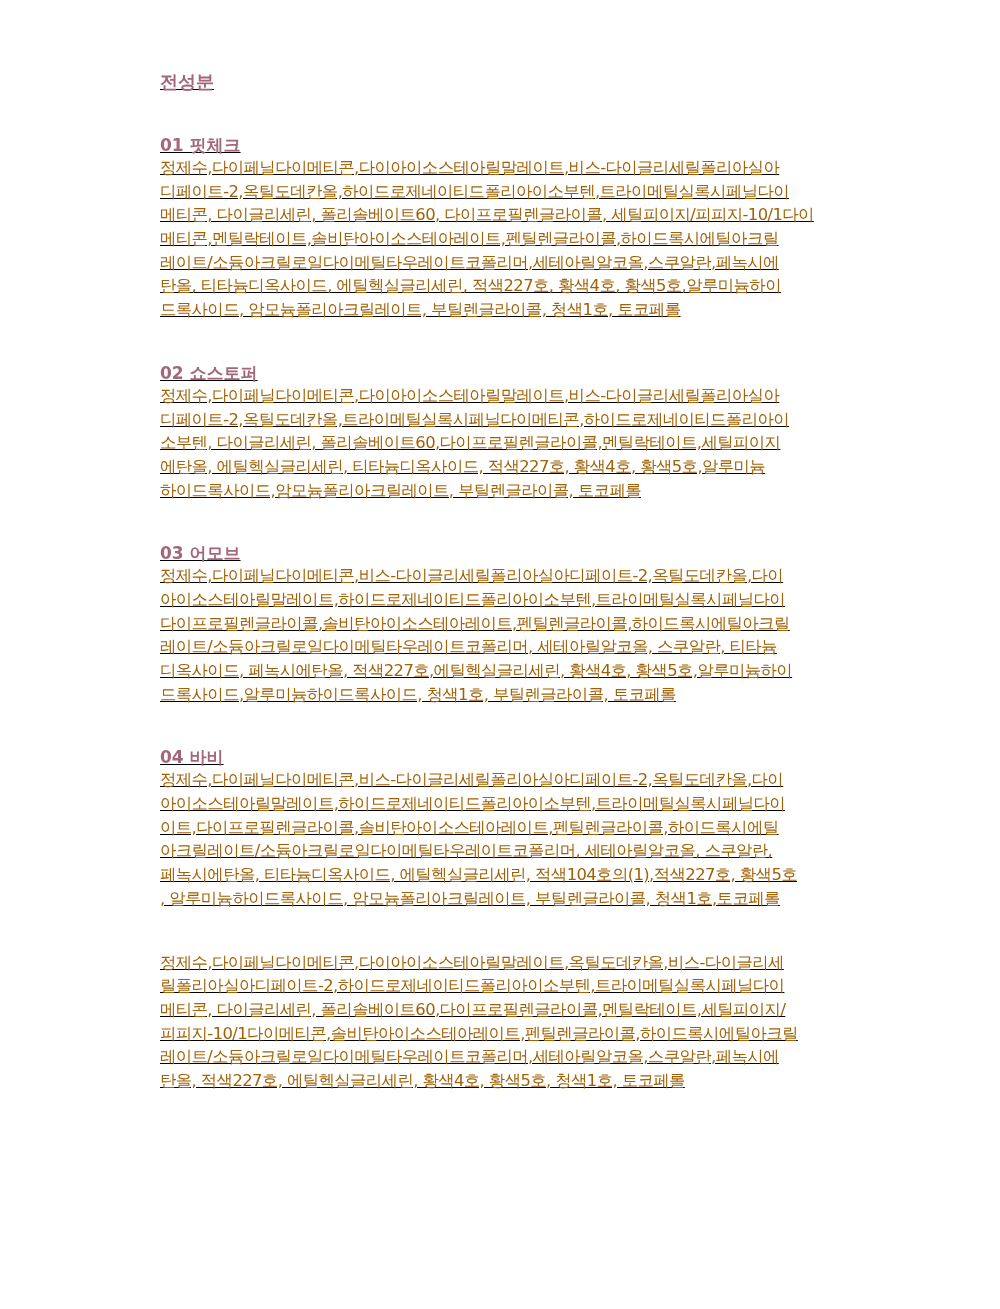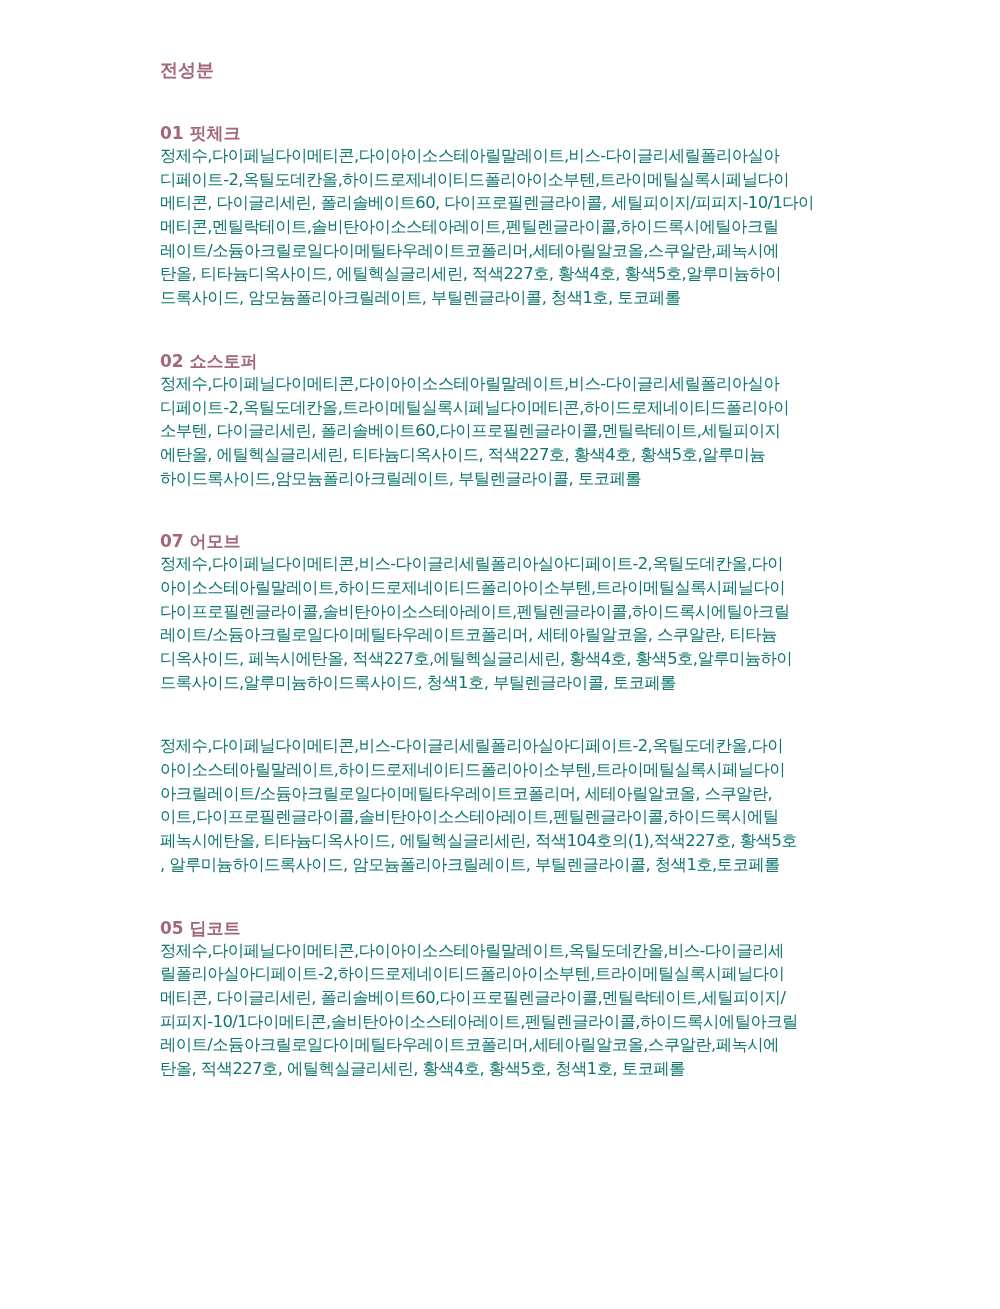--- a/index.html
+++ b/index.html
@@ -1,22 +1,22 @@
 <!DOCTYPE html>
 <html><head>
 <meta charset="utf-8">
 <style>
   html, body { margin: 0; padding: 0; background: #ffffff; }
   body { width: 1000px; height: 1309px; position: relative; overflow: hidden;
          font-family: "DejaVu Sans", "Liberation Sans", sans-serif; }
-  .page { position: absolute; left: 160px; top: 58px; width: 720px; }
+  .page { position: absolute; left: 160px; top: 70px; width: 720px; text-decoration: underline; }
   .title { font-size: 18px; font-weight: bold; color: #a3677b; line-height: 24px; height: 24px; margin: 0 0 29px 0; }
   .section { margin-bottom: 23px; margin-top: 40px; }
   .sec-title { font-size: 17px; font-weight: bold; color: #a3677b; line-height: 22px; height: 22px; }
-  .line { font-size: 16.4px; color: #0f766e; line-height: 23.7px; height: 23.7px; white-space: nowrap; letter-spacing: -0.6px; }
+  .line { font-size: 16.4px; color: #a16207; line-height: 23.7px; height: 23.7px; white-space: nowrap; letter-spacing: -0.6px; }
 </style>
 </head>
 <body>
 
 <div class="page">
   <div class="title">전성분</div>
 
   <div class="section">
     <div class="sec-title">01 핏체크</div>
     <div class="line">정제수,다이페닐다이메티콘,다이아이소스테아릴말레이트,비스-다이글리세릴폴리아실아</div>
@@ -31,40 +31,40 @@
   <div class="section">
     <div class="sec-title">02 쇼스토퍼</div>
     <div class="line">정제수,다이페닐다이메티콘,다이아이소스테아릴말레이트,비스-다이글리세릴폴리아실아</div>
     <div class="line">디페이트-2,옥틸도데칸올,트라이메틸실록시페닐다이메티콘,하이드로제네이티드폴리아이</div>
     <div class="line">소부텐, 다이글리세린, 폴리솔베이트60,다이프로필렌글라이콜,멘틸락테이트,세틸피이지</div>
     <div class="line">에탄올, 에틸헥실글리세린, 티타늄디옥사이드, 적색227호, 황색4호, 황색5호,알루미늄</div>
     <div class="line">하이드록사이드,암모늄폴리아크릴레이트, 부틸렌글라이콜, 토코페롤</div>
   </div>
 
   <div class="section">
-    <div class="sec-title">07 어모브</div>
+    <div class="sec-title">03 어모브</div>
     <div class="line">정제수,다이페닐다이메티콘,비스-다이글리세릴폴리아실아디페이트-2,옥틸도데칸올,다이</div>
     <div class="line">아이소스테아릴말레이트,하이드로제네이티드폴리아이소부텐,트라이메틸실록시페닐다이</div>
     <div class="line">다이프로필렌글라이콜,솔비탄아이소스테아레이트,펜틸렌글라이콜,하이드록시에틸아크릴</div>
     <div class="line">레이트/소듐아크릴로일다이메틸타우레이트코폴리머, 세테아릴알코올, 스쿠알란, 티타늄</div>
     <div class="line">디옥사이드, 페녹시에탄올, 적색227호,에틸헥실글리세린, 황색4호, 황색5호,알루미늄하이</div>
     <div class="line">드록사이드,알루미늄하이드록사이드, 청색1호, 부틸렌글라이콜, 토코페롤</div>
   </div>
 
   <div class="section">
+    <div class="sec-title">04 바비</div>
     <div class="line">정제수,다이페닐다이메티콘,비스-다이글리세릴폴리아실아디페이트-2,옥틸도데칸올,다이</div>
     <div class="line">아이소스테아릴말레이트,하이드로제네이티드폴리아이소부텐,트라이메틸실록시페닐다이</div>
+    <div class="line">이트,다이프로필렌글라이콜,솔비탄아이소스테아레이트,펜틸렌글라이콜,하이드록시에틸</div>
     <div class="line">아크릴레이트/소듐아크릴로일다이메틸타우레이트코폴리머, 세테아릴알코올, 스쿠알란,</div>
-    <div class="line">이트,다이프로필렌글라이콜,솔비탄아이소스테아레이트,펜틸렌글라이콜,하이드록시에틸</div>
     <div class="line">페녹시에탄올, 티타늄디옥사이드, 에틸헥실글리세린, 적색104호의(1),적색227호, 황색5호</div>
     <div class="line">, 알루미늄하이드록사이드, 암모늄폴리아크릴레이트, 부틸렌글라이콜, 청색1호,토코페롤</div>
   </div>
 
   <div class="section">
-    <div class="sec-title">05 딥코트</div>
     <div class="line">정제수,다이페닐다이메티콘,다이아이소스테아릴말레이트,옥틸도데칸올,비스-다이글리세</div>
     <div class="line">릴폴리아실아디페이트-2,하이드로제네이티드폴리아이소부텐,트라이메틸실록시페닐다이</div>
     <div class="line">메티콘, 다이글리세린, 폴리솔베이트60,다이프로필렌글라이콜,멘틸락테이트,세틸피이지/</div>
     <div class="line">피피지-10/1다이메티콘,솔비탄아이소스테아레이트,펜틸렌글라이콜,하이드록시에틸아크릴</div>
     <div class="line">레이트/소듐아크릴로일다이메틸타우레이트코폴리머,세테아릴알코올,스쿠알란,페녹시에</div>
     <div class="line">탄올, 적색227호, 에틸헥실글리세린, 황색4호, 황색5호, 청색1호, 토코페롤</div>
   </div>
 </div>
 
 </body></html>

